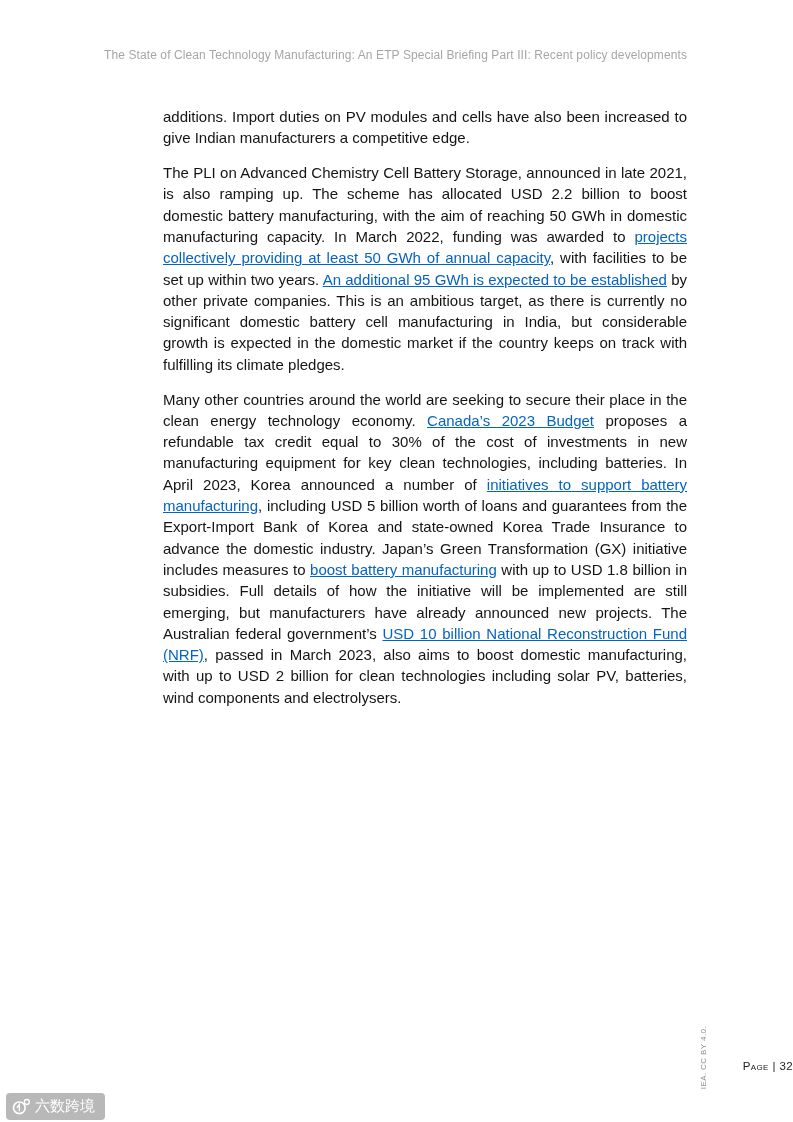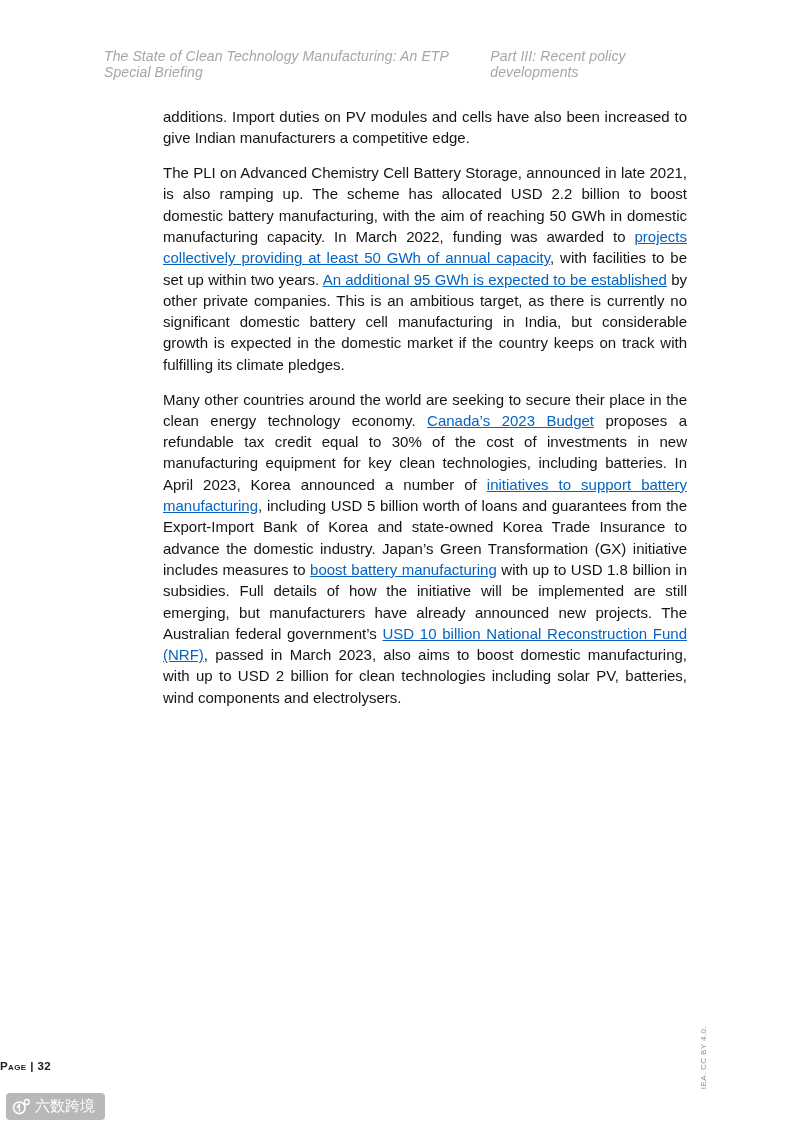--- a/index.html
+++ b/index.html
@@ -12,48 +12,46 @@
     position:relative;
     width:793px;height:1122px;
     background:#ffffff;
     font-family:"Liberation Sans", sans-serif;
     overflow:hidden;
   }
   .header{
     position:absolute;
     top:48px;left:104px;right:106px;
     display:flex;justify-content:space-between;
-    font-size:14px;
+    font-size:12px;
     color:var(--header-color);
     letter-spacing:0.1px;
-    font-style:italic;
   }
   .content{
     position:absolute;
     top:106px;left:163px;width:524px;
     font-size:15px;
     line-height:21.3px;
     color:var(--body-color);
     text-align:justify;
   }
   .content p{margin:0 0 13.5px 0;}
   a.doc-link{
     color:var(--link-color);
     text-decoration:underline;
     cursor:pointer;
   }
   .footer{
     position:absolute;
     top:1060px;left:0;width:100%;
-    text-align:left;
+    text-align:right;
     font-size:11.5px;
     font-variant:small-caps;
     letter-spacing:0.4px;
     color:#222222;
-    font-weight:bold;
   }
   .side-note{
     position:absolute;
     left:699px;top:1026px;
     writing-mode:vertical-rl;
     transform:rotate(180deg);
     font-size:8px;
     color:#8f8f8f;
     letter-spacing:0.4px;
   }

